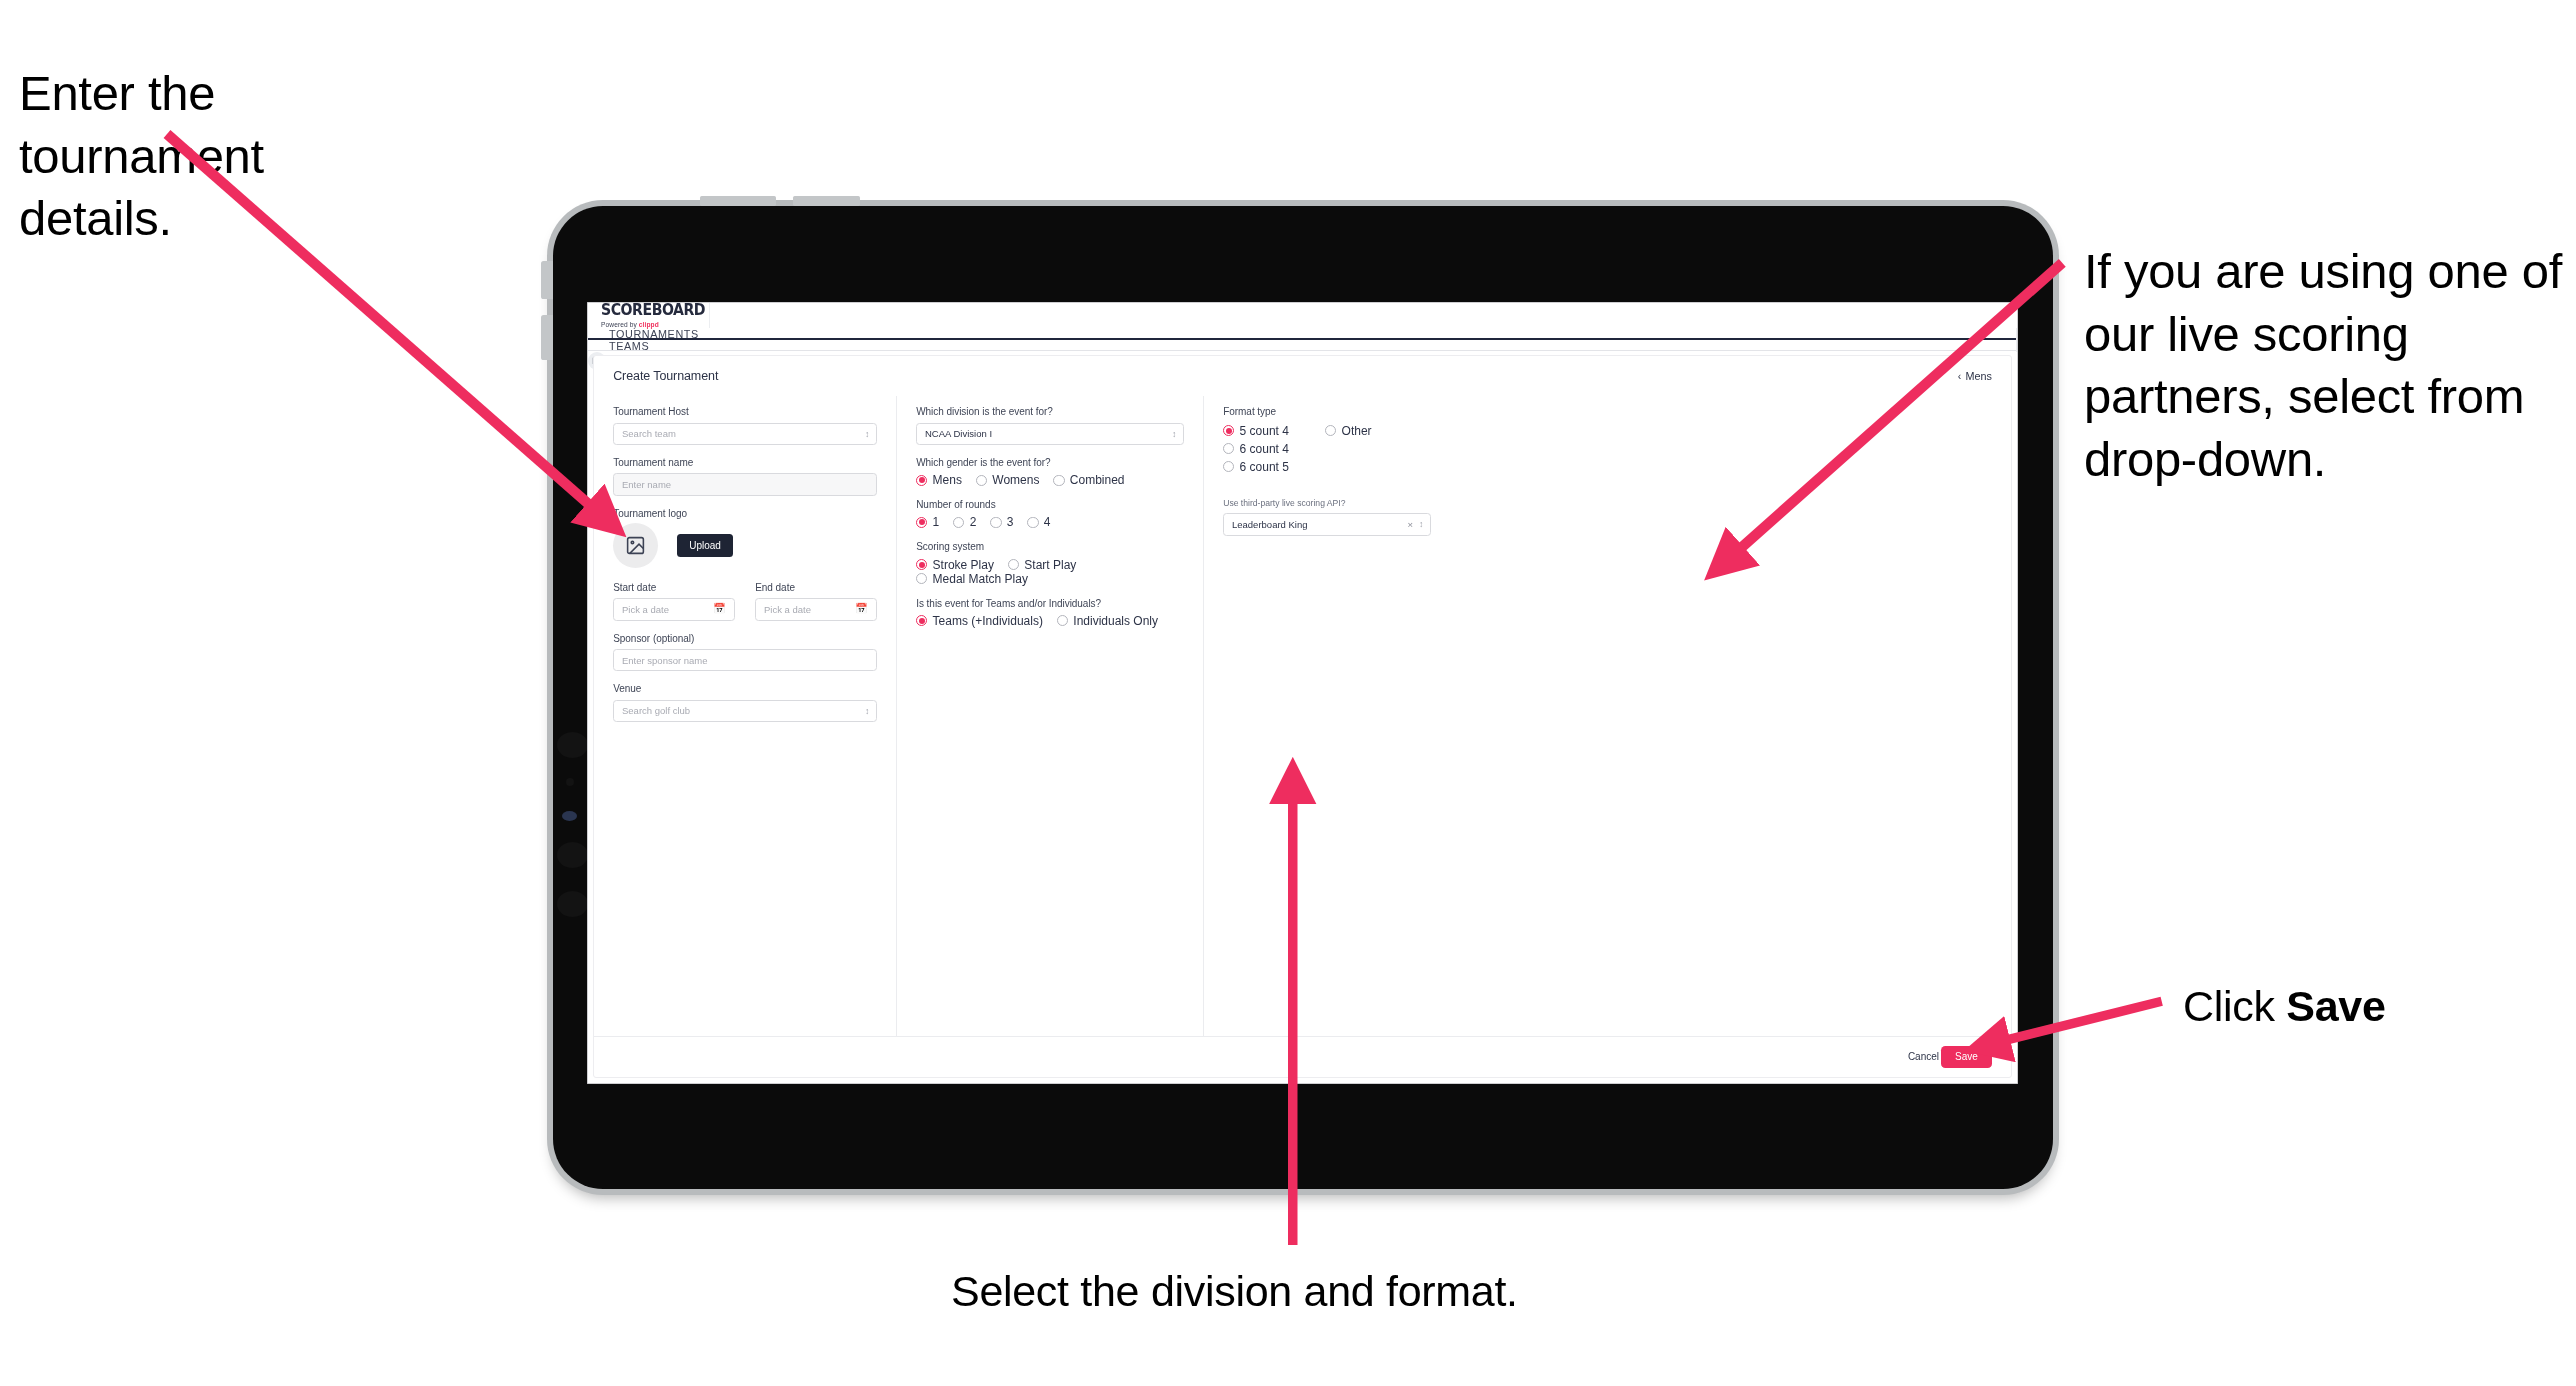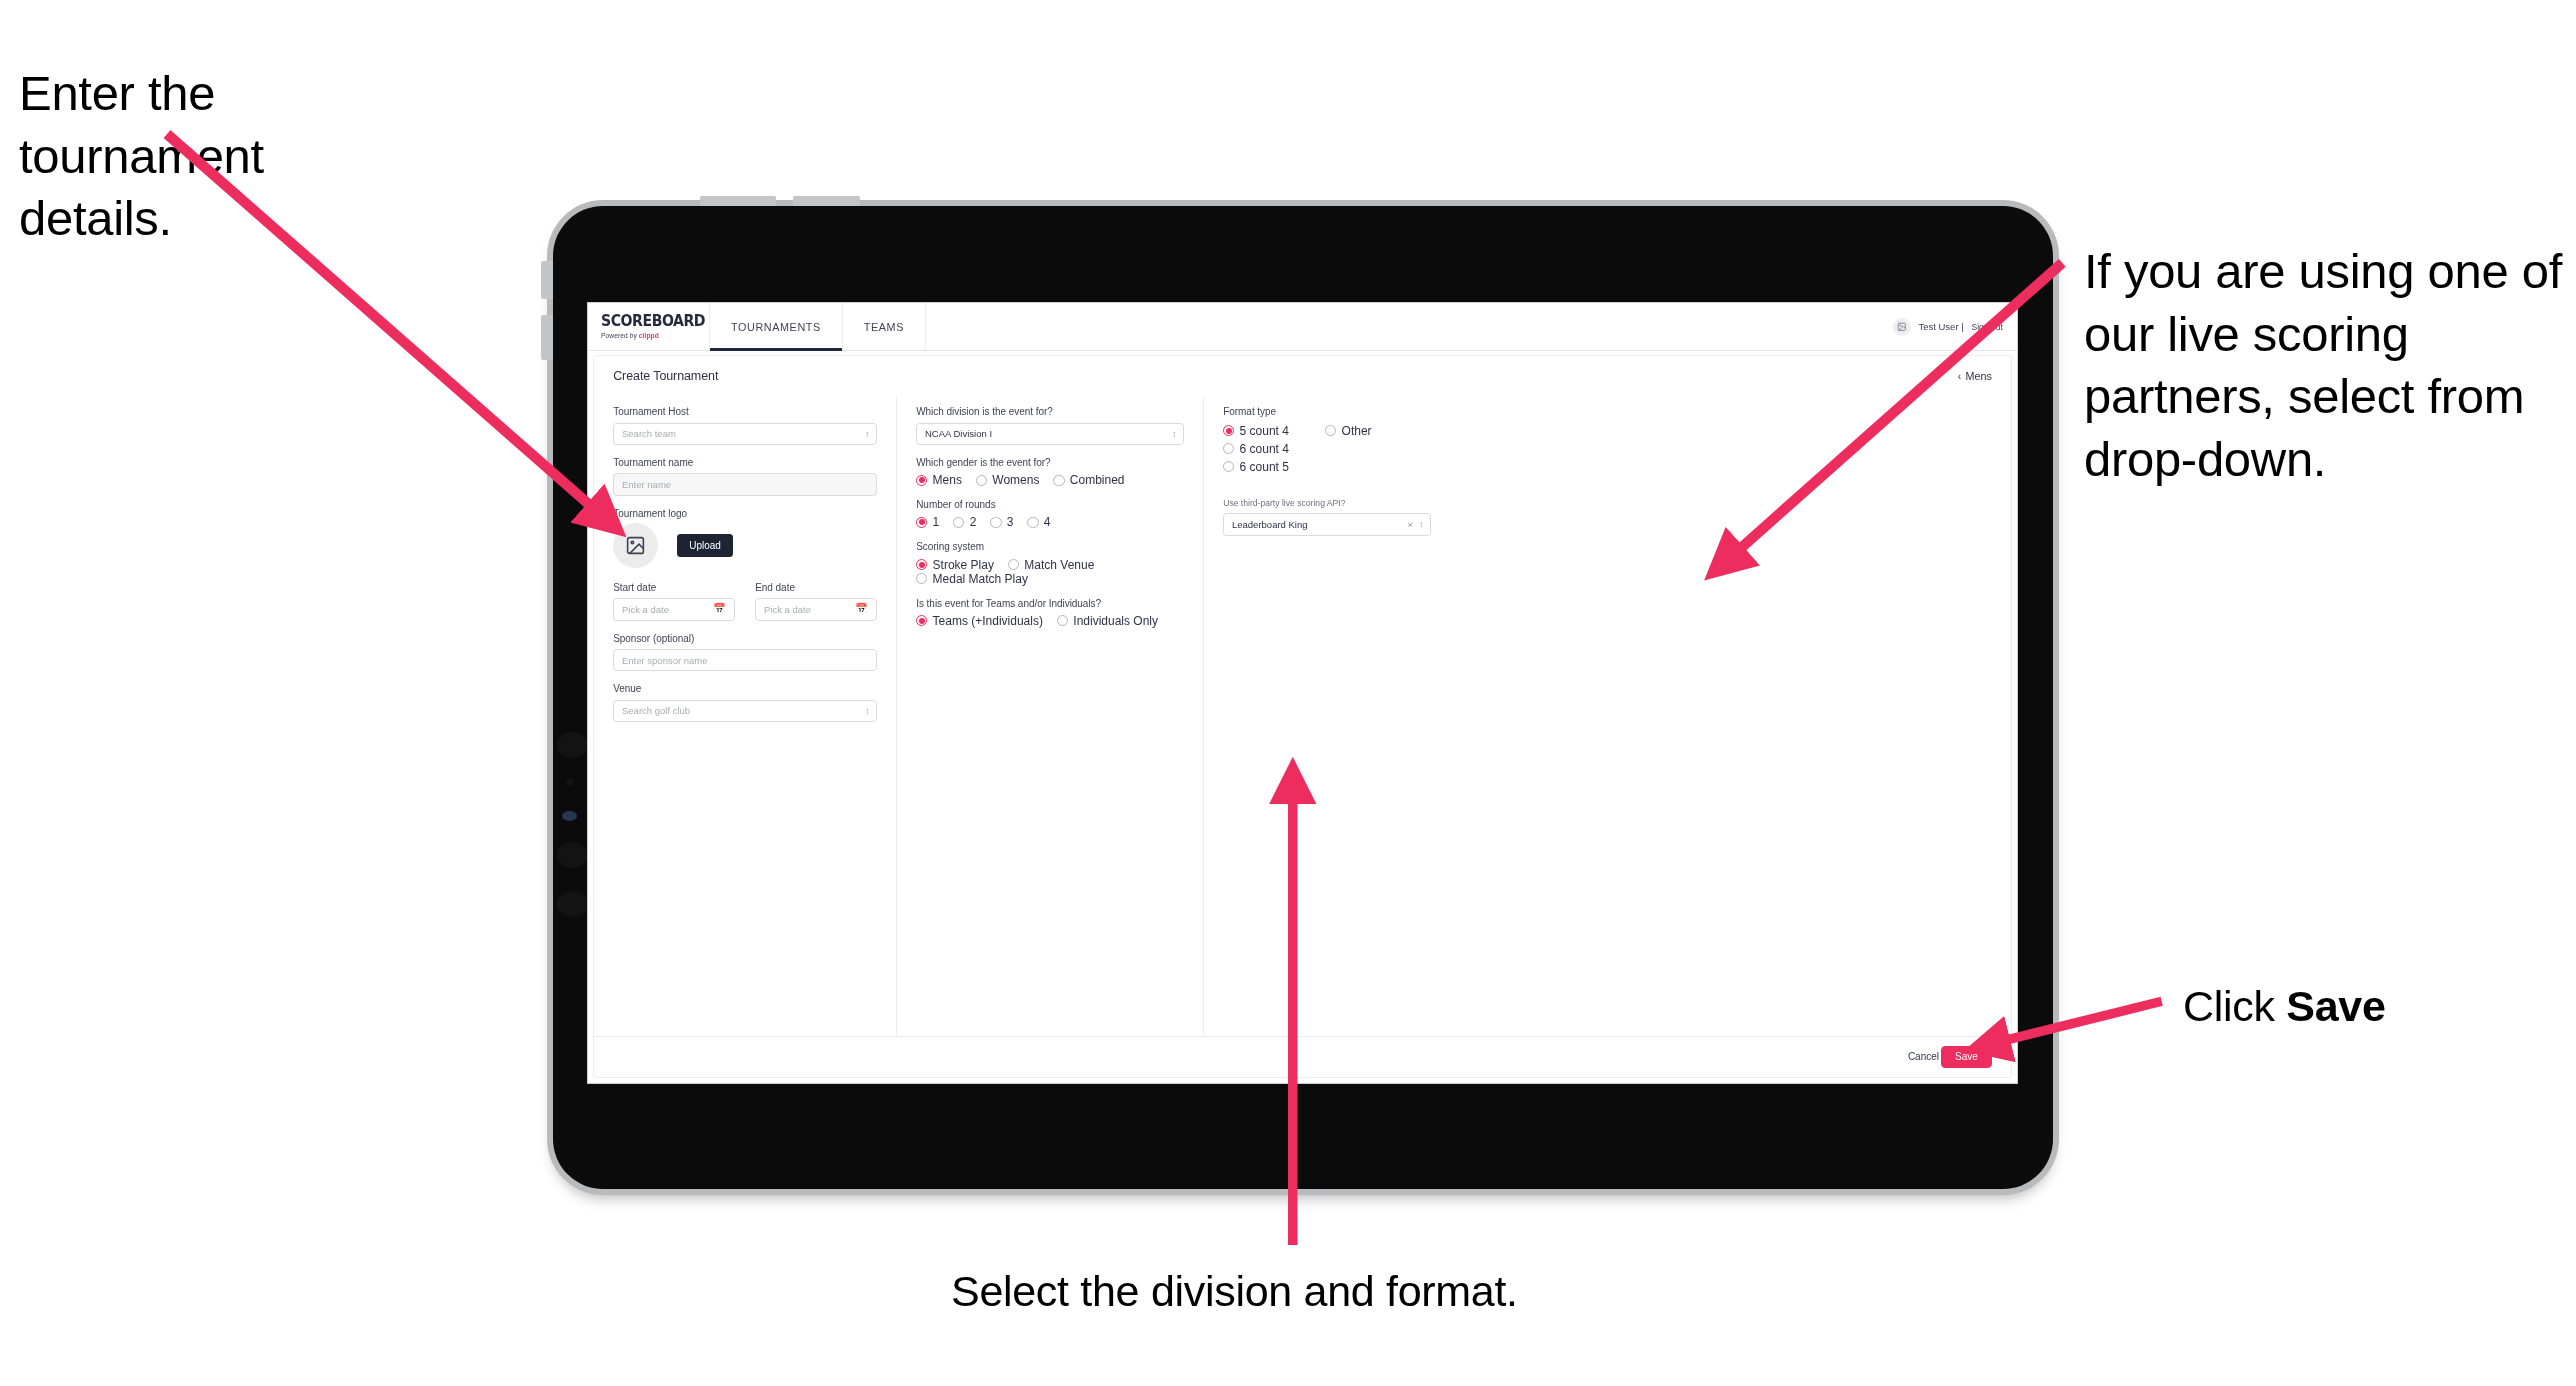--- a/index.html
+++ b/index.html
@@ -90,20 +90,21 @@
   }
 
   
   #topbar {
     position: relative;
     height: 47px;
     background: #ffffff;
     border-bottom: 0.9px solid #e3e4e8;
     display: flex;
     align-items: stretch;
+    flex-direction: column;
   }
   #brand {
     width: 108px;
     padding-left: 13px;
     display: flex;
     flex-direction: column;
     justify-content: center;
     border-right: 0.9px solid #eceef1;
   }
   #brand-title {
@@ -516,21 +517,21 @@
 
           <div class="group">
             <div class="fld-label">Scoring system</div>
             <div class="radio-row">
               <div class="radio-item">
                 <span class="rdot on"></span>
                 <span class="rlabel">Stroke Play</span>
               </div>
               <div class="radio-item">
                 <span class="rdot"></span>
-                <span class="rlabel">Match Venue</span>
+                <span class="rlabel">Start Play</span>
               </div>
               <div class="radio-item">
                 <span class="rdot"></span>
                 <span class="rlabel">Medal Match Play</span>
               </div>
             </div>
           </div>
 
           <div class="group">
             <div class="fld-label">Is this event for Teams and/or Individuals?</div>

